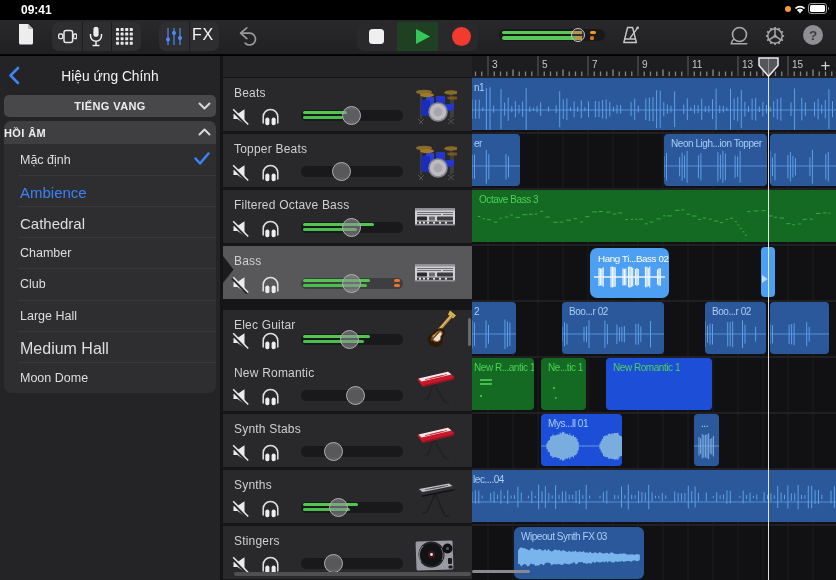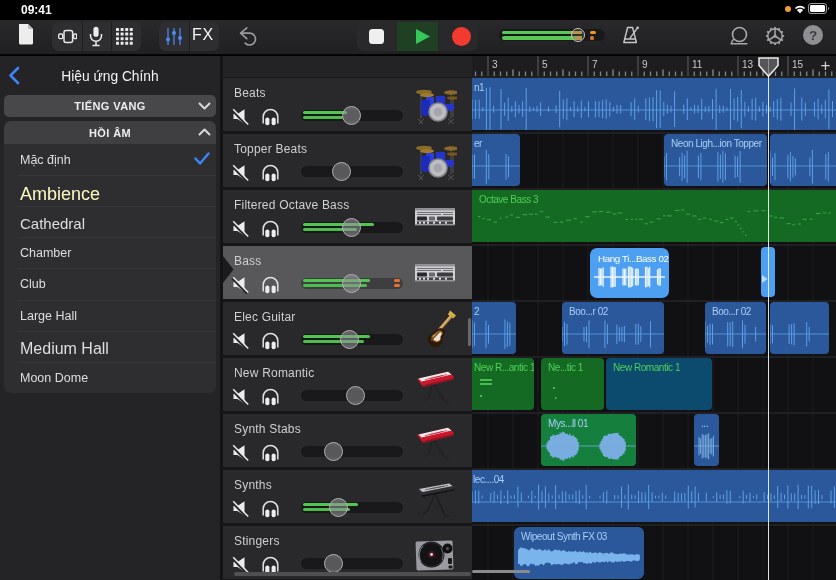--- a/index.html
+++ b/index.html
@@ -127,26 +127,26 @@
 <path d="M11 2 L3.5 9.5 L11 17" fill="none" stroke="#3d84f7" stroke-width="2.6" stroke-linecap="round" stroke-linejoin="round"></path>
     </svg>
     <div class="abs" style="left:0;top:69px;width:220px;text-align:center;font-size:13.8px;color:#f2f2f2">Hiệu ứng Chính</div>
     <div class="abs" style="left:4px;top:95px;width:212px;height:22px;background:#48484b;border-radius:5px"></div>
     <div class="abs" style="left:4px;top:100px;width:212px;text-align:center;font-size:11px;font-weight:bold;color:#ededee;letter-spacing:.4px">TIẾNG VANG</div>
     <svg class="abs" style="left:198px;top:102px" width="13" height="8" viewBox="0 0 13 8">
 <path d="M1.5 1.5 L6.5 6.5 L11.5 1.5" fill="none" stroke="#d8d8d8" stroke-width="2" stroke-linecap="round" stroke-linejoin="round"></path>
     </svg>
     <div class="abs" style="left:4px;top:121px;width:212px;height:272px;background:#2e2e30;border-radius:7px"></div>
     <div class="abs" style="left:4px;top:121px;width:212px;height:23px;background:#3f3f42;border-radius:7px 7px 0 0"></div>
-    <div class="abs" style="left:4px;top:127px;width:212px;text-align:center;font-size:11px;font-weight:bold;color:#ededee;letter-spacing:.4px">HỒI ÂM</div>
+    <div class="abs" style="left:4px;top:127px;width:212px;font-size:11px;font-weight:bold;color:#ededee;letter-spacing:.4px">HỒI ÂM</div>
     <svg class="abs" style="left:198px;top:128px" width="13" height="8" viewBox="0 0 13 8">
 <path d="M1.5 6.5 L6.5 1.5 L11.5 6.5" fill="none" stroke="#d8d8d8" stroke-width="2" stroke-linecap="round" stroke-linejoin="round"></path>
     </svg>
     <div class="abs" style="left:20px;top:153px;font-size:12.5px;color:#dededf">Mặc định</div>
-    <div class="abs" style="left:20px;top:184.1px;font-size:18px;color:#fef9c3">Ambience</div>
+    <div class="abs" style="left:20px;top:184.1px;font-size:15px;color:#3b82f6">Ambience</div>
     <div class="abs" style="left:18px;top:175.1px;width:198px;height:1px;background:#38383b"></div>
     <div class="abs" style="left:20px;top:215.2px;font-size:15px;color:#dededf">Cathedral</div>
     <div class="abs" style="left:18px;top:206.2px;width:198px;height:1px;background:#38383b"></div>
     <div class="abs" style="left:20px;top:246.29999999999998px;font-size:12.5px;color:#dededf">Chamber</div>
     <div class="abs" style="left:18px;top:237.29999999999998px;width:198px;height:1px;background:#38383b"></div>
     <div class="abs" style="left:20px;top:277.4px;font-size:12.5px;color:#dededf">Club</div>
     <div class="abs" style="left:18px;top:268.4px;width:198px;height:1px;background:#38383b"></div>
     <div class="abs" style="left:20px;top:308.5px;font-size:12.5px;color:#dededf">Large Hall</div>
     <div class="abs" style="left:18px;top:299.5px;width:198px;height:1px;background:#38383b"></div>
     <div class="abs" style="left:20px;top:339.6px;font-size:16px;color:#dededf">Medium Hall</div>
@@ -298,21 +298,21 @@
 <g fill="#e8e8ea">
           <rect x="6" y="26.8" width="2" height="1.8"></rect>
           <rect x="10" y="26.8" width="2" height="1.8"></rect>
           <rect x="14" y="26.8" width="2" height="1.8"></rect>
           <rect x="20" y="26.8" width="2" height="1.8"></rect>
           <rect x="26" y="26.8" width="2" height="1.8"></rect>
           <rect x="32" y="26.8" width="2" height="1.8"></rect>
         </g>
 <rect x="2" y="29" width="40" height="1.4" fill="#97979d"></rect>
 </svg></div>
-    <div class="row" style="top:302px;height:53px">
+    <div class="row" style="top:310px;height:53px">
       <div class="tname">Elec Guitar</div>
     </div>
     <svg class="abs" style="left:231px;top:331px" width="19" height="19" viewBox="0 0 19 19">
 <path d="M2.5 7 h4 L13.5 2.2 v14.6 L6.5 12 h-4 Z" fill="#ececec"></path>
 <path d="M1.2 3.2 L16.2 18.6" stroke="#2a2a2c" stroke-width="2.6"></path>
 <path d="M2.2 2.2 L17.2 17.6" stroke="#ececec" stroke-width="1.5"></path>
 </svg>
     <svg class="abs" style="left:261px;top:331px" width="20" height="19" viewBox="0 0 20 19">
 <path d="M2.2 16.5 V9.8 a7.3 7.3 0 0 1 14.6 0 V16.5" fill="none" stroke="#e2e2e2" stroke-width="1.5"></path>
 <rect x="4.3" y="10.6" width="4.1" height="7.6" rx="2" fill="#ececec"></rect>
@@ -593,30 +593,30 @@
         <path d="M0.0 22.2V42.3M2.5 23.2V41.3M19.1 22.6V41.9M21.6 22.1V42.4M24.1 21.2V43.3M36.7 20.2V44.3M39.2 24.8V39.6" stroke="#5d9fe6" stroke-width="1.0" fill="none"></path>
         <path d="M0 32 H59" stroke="#5d9fe6" stroke-width="1" opacity=".8"></path>
       </svg>
     </div>
     <div class="reg" style="left:472px;top:358px;width:62px;height:52px;background:#146a22;border-radius:0 4px 4px 0">
       <svg width="62" height="52" style="position:absolute;left:0;top:0">
         <path d="M8 22h12M8 26h12M8 38h2" stroke="#43bd4d" stroke-width="2" fill="none"></path>
       </svg>
       <div class="lbl" style="color:#4ecf58;left:2px">New R...antic 1</div>
     </div>
-    <div class="reg" style="left:541px;top:358px;width:63px;height:52px;background:#146a22;border-radius:4px">
+    <div class="reg" style="left:541px;top:358px;width:45px;height:52px;background:#146a22;border-radius:4px">
       <svg width="45" height="52" style="position:absolute;left:0;top:0">
         <path d="M12 30h2M14 40h1.5" stroke="#43bd4d" stroke-width="2" fill="none"></path>
       </svg>
       <div class="lbl" style="color:#4ecf58;left:7px">Ne...tic 1</div>
     </div>
-    <div class="reg" style="left:606px;top:358px;width:106px;height:52px;background:#0c4a6e;border-radius:4px">
+    <div class="reg" style="left:606px;top:358px;width:106px;height:52px;background:#1d4ed8;border-radius:4px">
       <div class="lbl" style="color:#4ecf58;left:7px">New Romantic 1</div>
     </div>
-    <div class="reg" style="left:541px;top:414px;width:95px;height:52px;background:#15803d;border-radius:4px">
+    <div class="reg" style="left:541px;top:414px;width:81px;height:52px;background:#1d4ed8;border-radius:4px">
       <svg width="97" height="52" style="position:absolute;left:0;top:0">
         <path d="M6.0 29.3V35.1M7.2 27.0V37.5M8.4 25.9V38.6M9.6 22.8V41.7M10.8 21.9V42.6M12.0 20.5V43.9M13.2 21.6V42.9M14.4 21.2V43.3M15.6 21.1V43.4M16.8 20.3V44.1M18.0 20.6V43.9M19.2 18.4V46.1M20.4 19.2V45.3M21.6 17.8V46.7M22.8 18.0V46.5M24.0 19.3V45.2M25.2 20.0V44.5M26.4 19.7V44.8M27.6 20.9V43.6M28.8 19.6V44.9M30.0 21.4V43.1M31.2 22.1V42.4M32.4 21.1V43.4M33.6 23.1V41.4M34.8 23.3V41.1M36.0 25.0V39.5M37.2 27.9V36.6M59.0 29.4V35.1M60.2 27.0V37.5M61.4 24.9V39.6M62.6 22.4V42.1M63.8 21.7V42.7M65.0 21.4V43.1M66.2 21.5V43.0M67.4 20.0V44.4M68.6 19.5V45.0M69.8 20.2V44.3M71.0 19.5V45.0M72.2 19.4V45.1M73.4 19.1V45.4M74.6 19.0V45.4M75.8 19.1V45.3M77.0 18.8V45.7M78.2 20.9V43.6M79.4 22.1V42.3M80.6 22.6V41.9M81.8 23.9V40.6M83.0 24.9V39.6M84.2 27.6V36.9" stroke="#79acdf" stroke-width="1.2" fill="none"></path>
         <path d="M0 32 H97" stroke="#79acdf" stroke-width="1" opacity=".8"></path>
       </svg>
       <div class="lbl" style="color:#a9cdf6;left:7px">Mys...ll 01</div>
     </div>
     <div class="reg" style="left:694px;top:414px;width:25px;height:52px;background:#2b589a;border-radius:4px">
       <svg width="25" height="52" style="position:absolute;left:0;top:0">
         <path d="M5.0 23.0V41.5M6.6 24.6V39.9M8.2 20.0V44.5M9.8 20.9V43.6M11.4 20.9V43.6M13.0 20.3V44.2M14.6 19.3V45.2M16.2 25.0V39.5M17.8 23.9V40.6M19.4 21.9V42.5" stroke="#79acdf" stroke-width="1.0" fill="none"></path>
         <path d="M0 32 H25" stroke="#79acdf" stroke-width="1" opacity=".8"></path>

